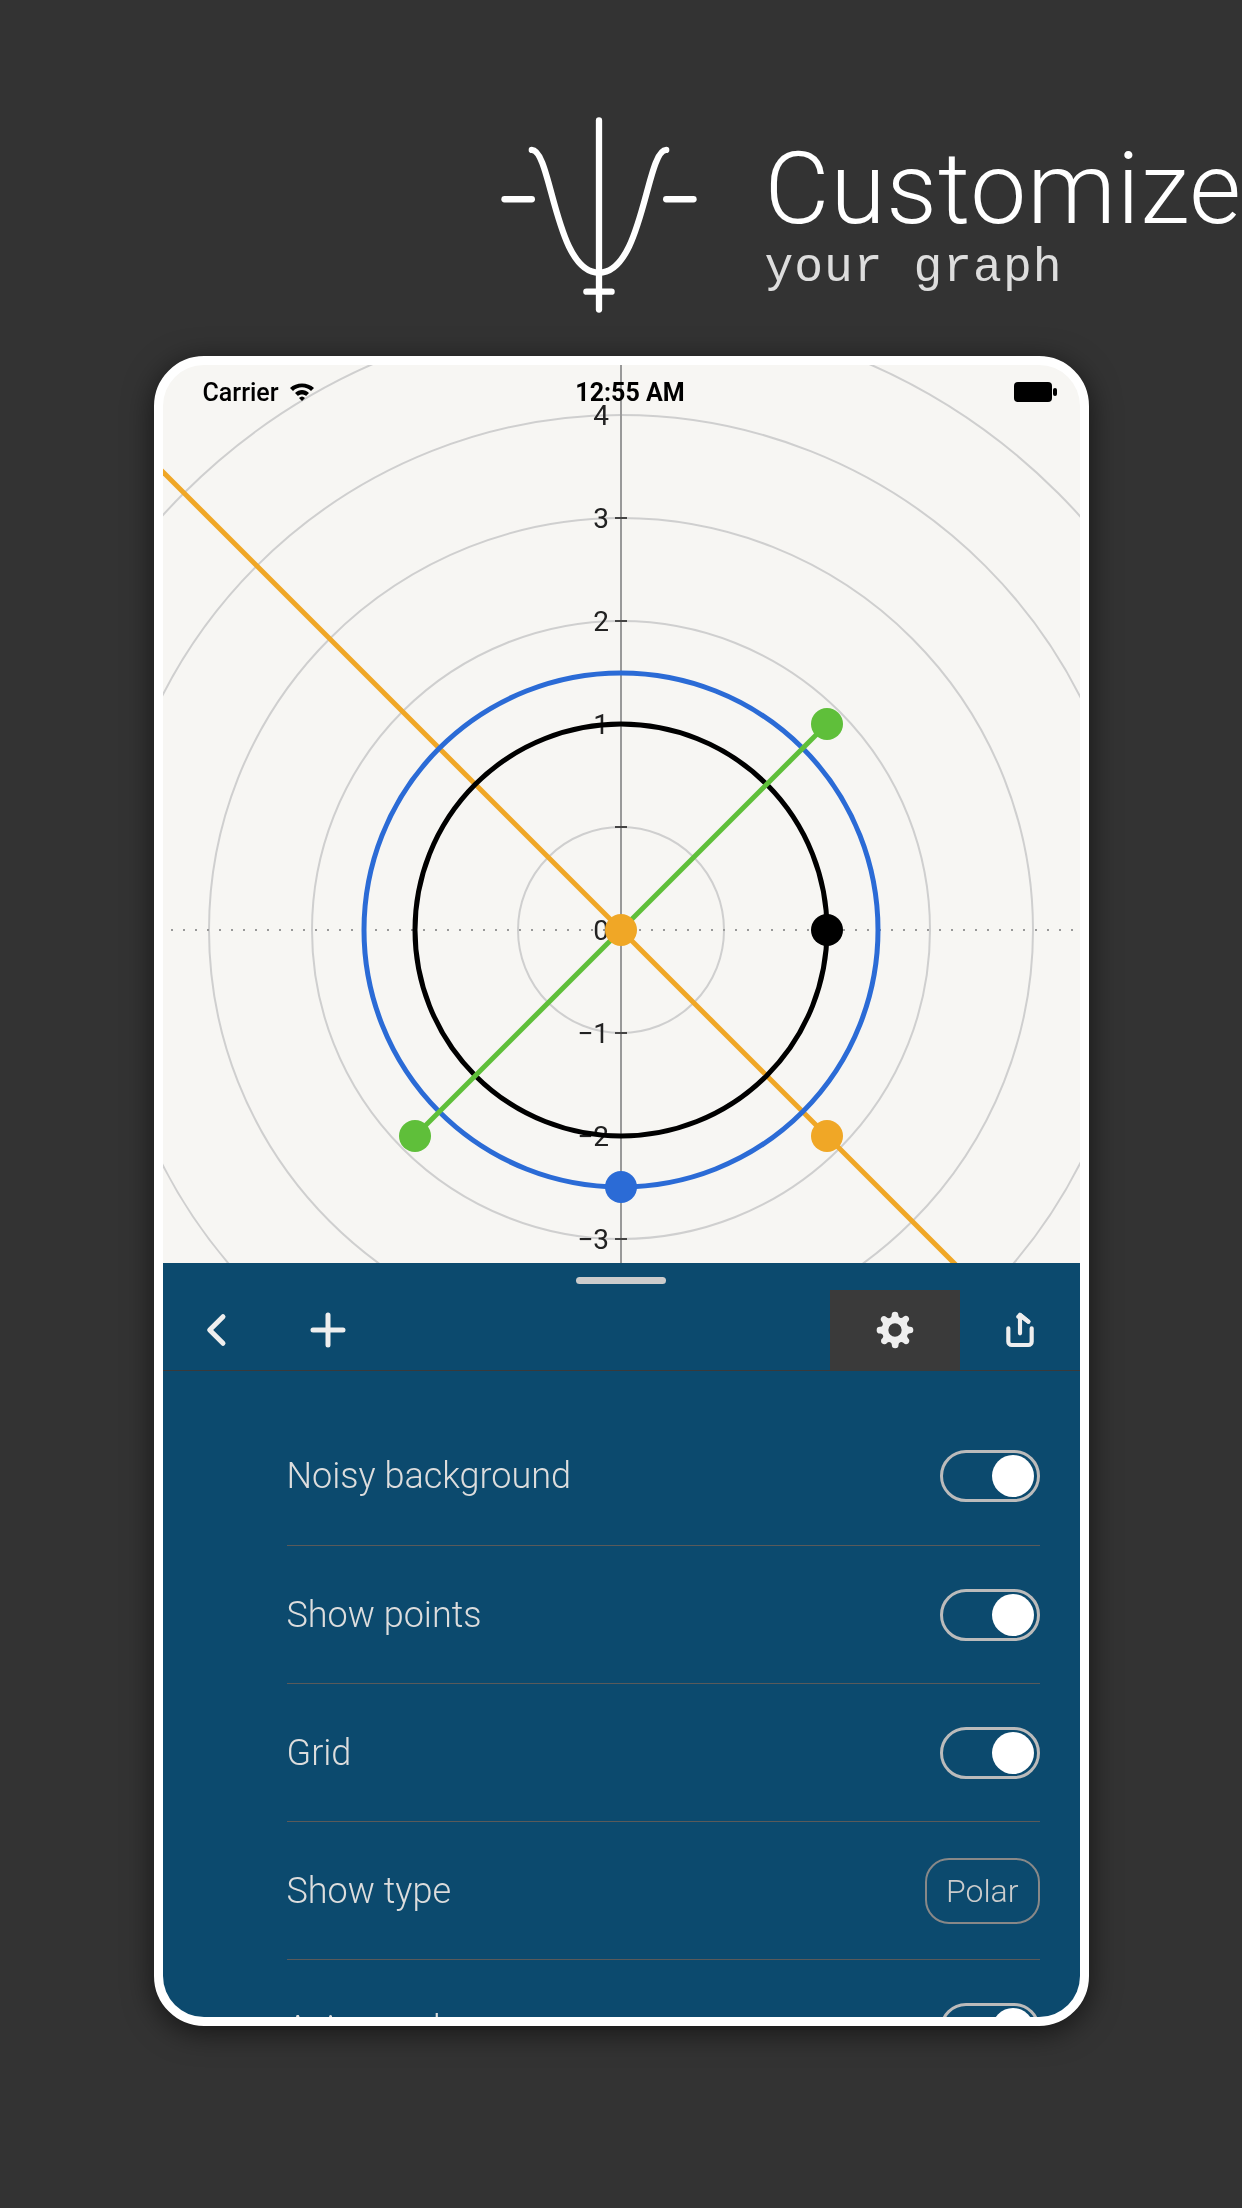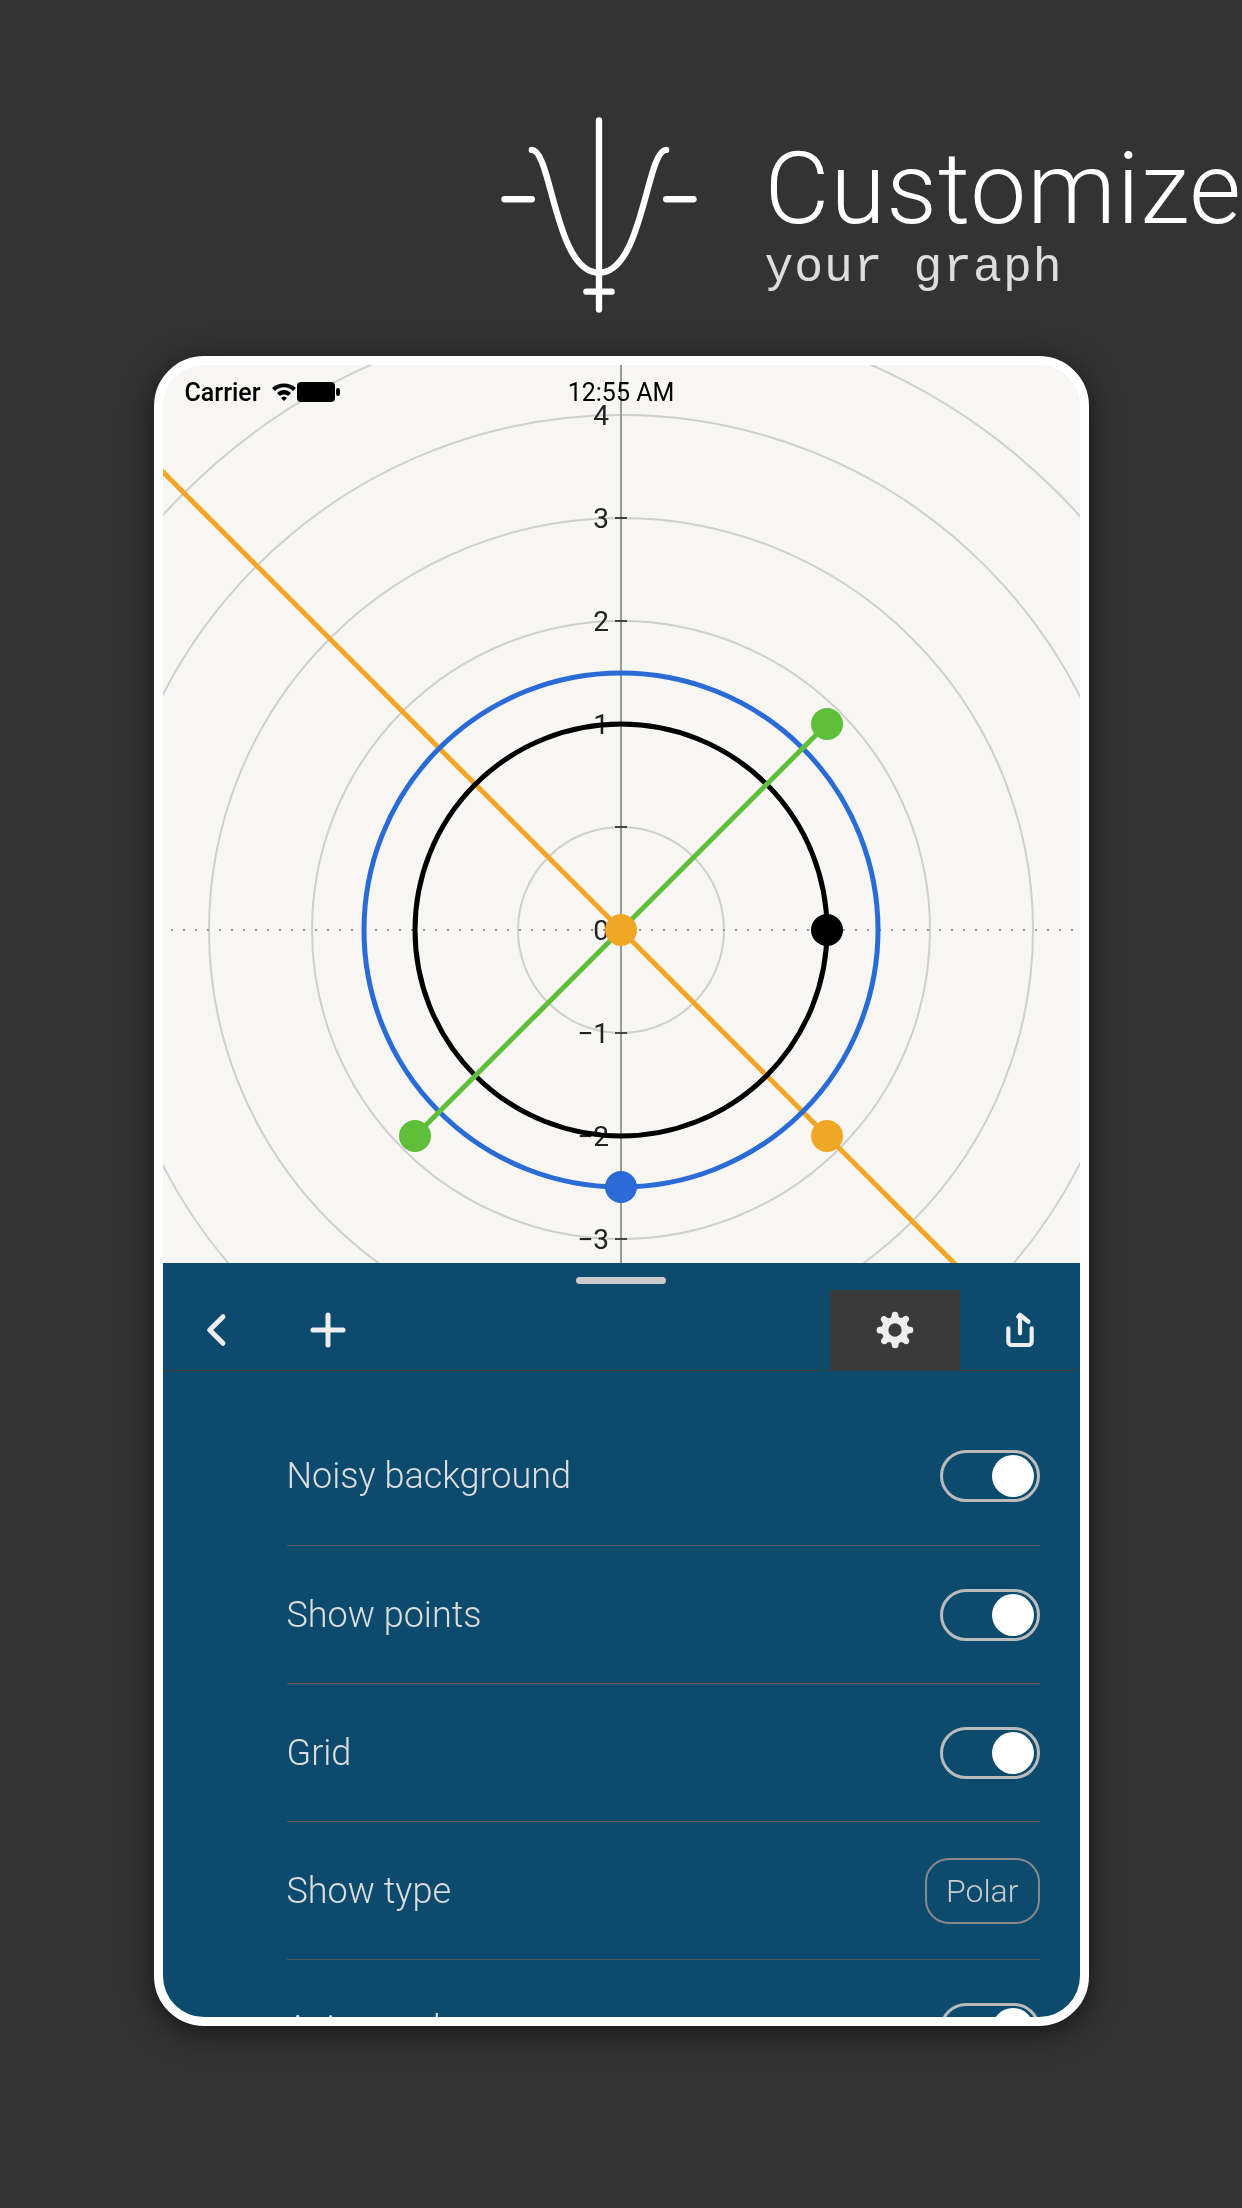--- a/index.html
+++ b/index.html
@@ -40,32 +40,32 @@
     height: 1670px;
     background: #fff;
     border: 9px solid #fff;
     border-radius: 50px;
     overflow: hidden;
     box-shadow: 0 6px 30px rgba(0,0,0,0.6);
   }
 
   .status-bar {
     position: absolute;
-    top: 0; left: 0; right: 0;
+    top: 0; left: 18px; right: 0;
     height: 54px;
     display: flex;
     align-items: center;
-    justify-content: flex-start;
+    justify-content: space-between;
     padding: 0 22px;
     font-size: 25px;
     color: #000;
     z-index: 50;
   }
   .status-left { display: flex; align-items: center; gap: 10px; font-weight: 500;}
-  .status-center { position: absolute; left: 50%; transform: translateX(-50%); font-weight: 400; }
+  .status-center { position: absolute; left: 50%; transform: translateX(-50%); font-weight: 700; }
   .status-right { display: flex; align-items: center; }
 
   .graph-area {
     position: absolute;
     top: 0; left: 0; right: 0;
     height: 898px;
     background: #f7f6f3;
     overflow: hidden;
   }
   .graph-svg { position: absolute; top: 0; left: 0; width: 100%; height: 100%; }

